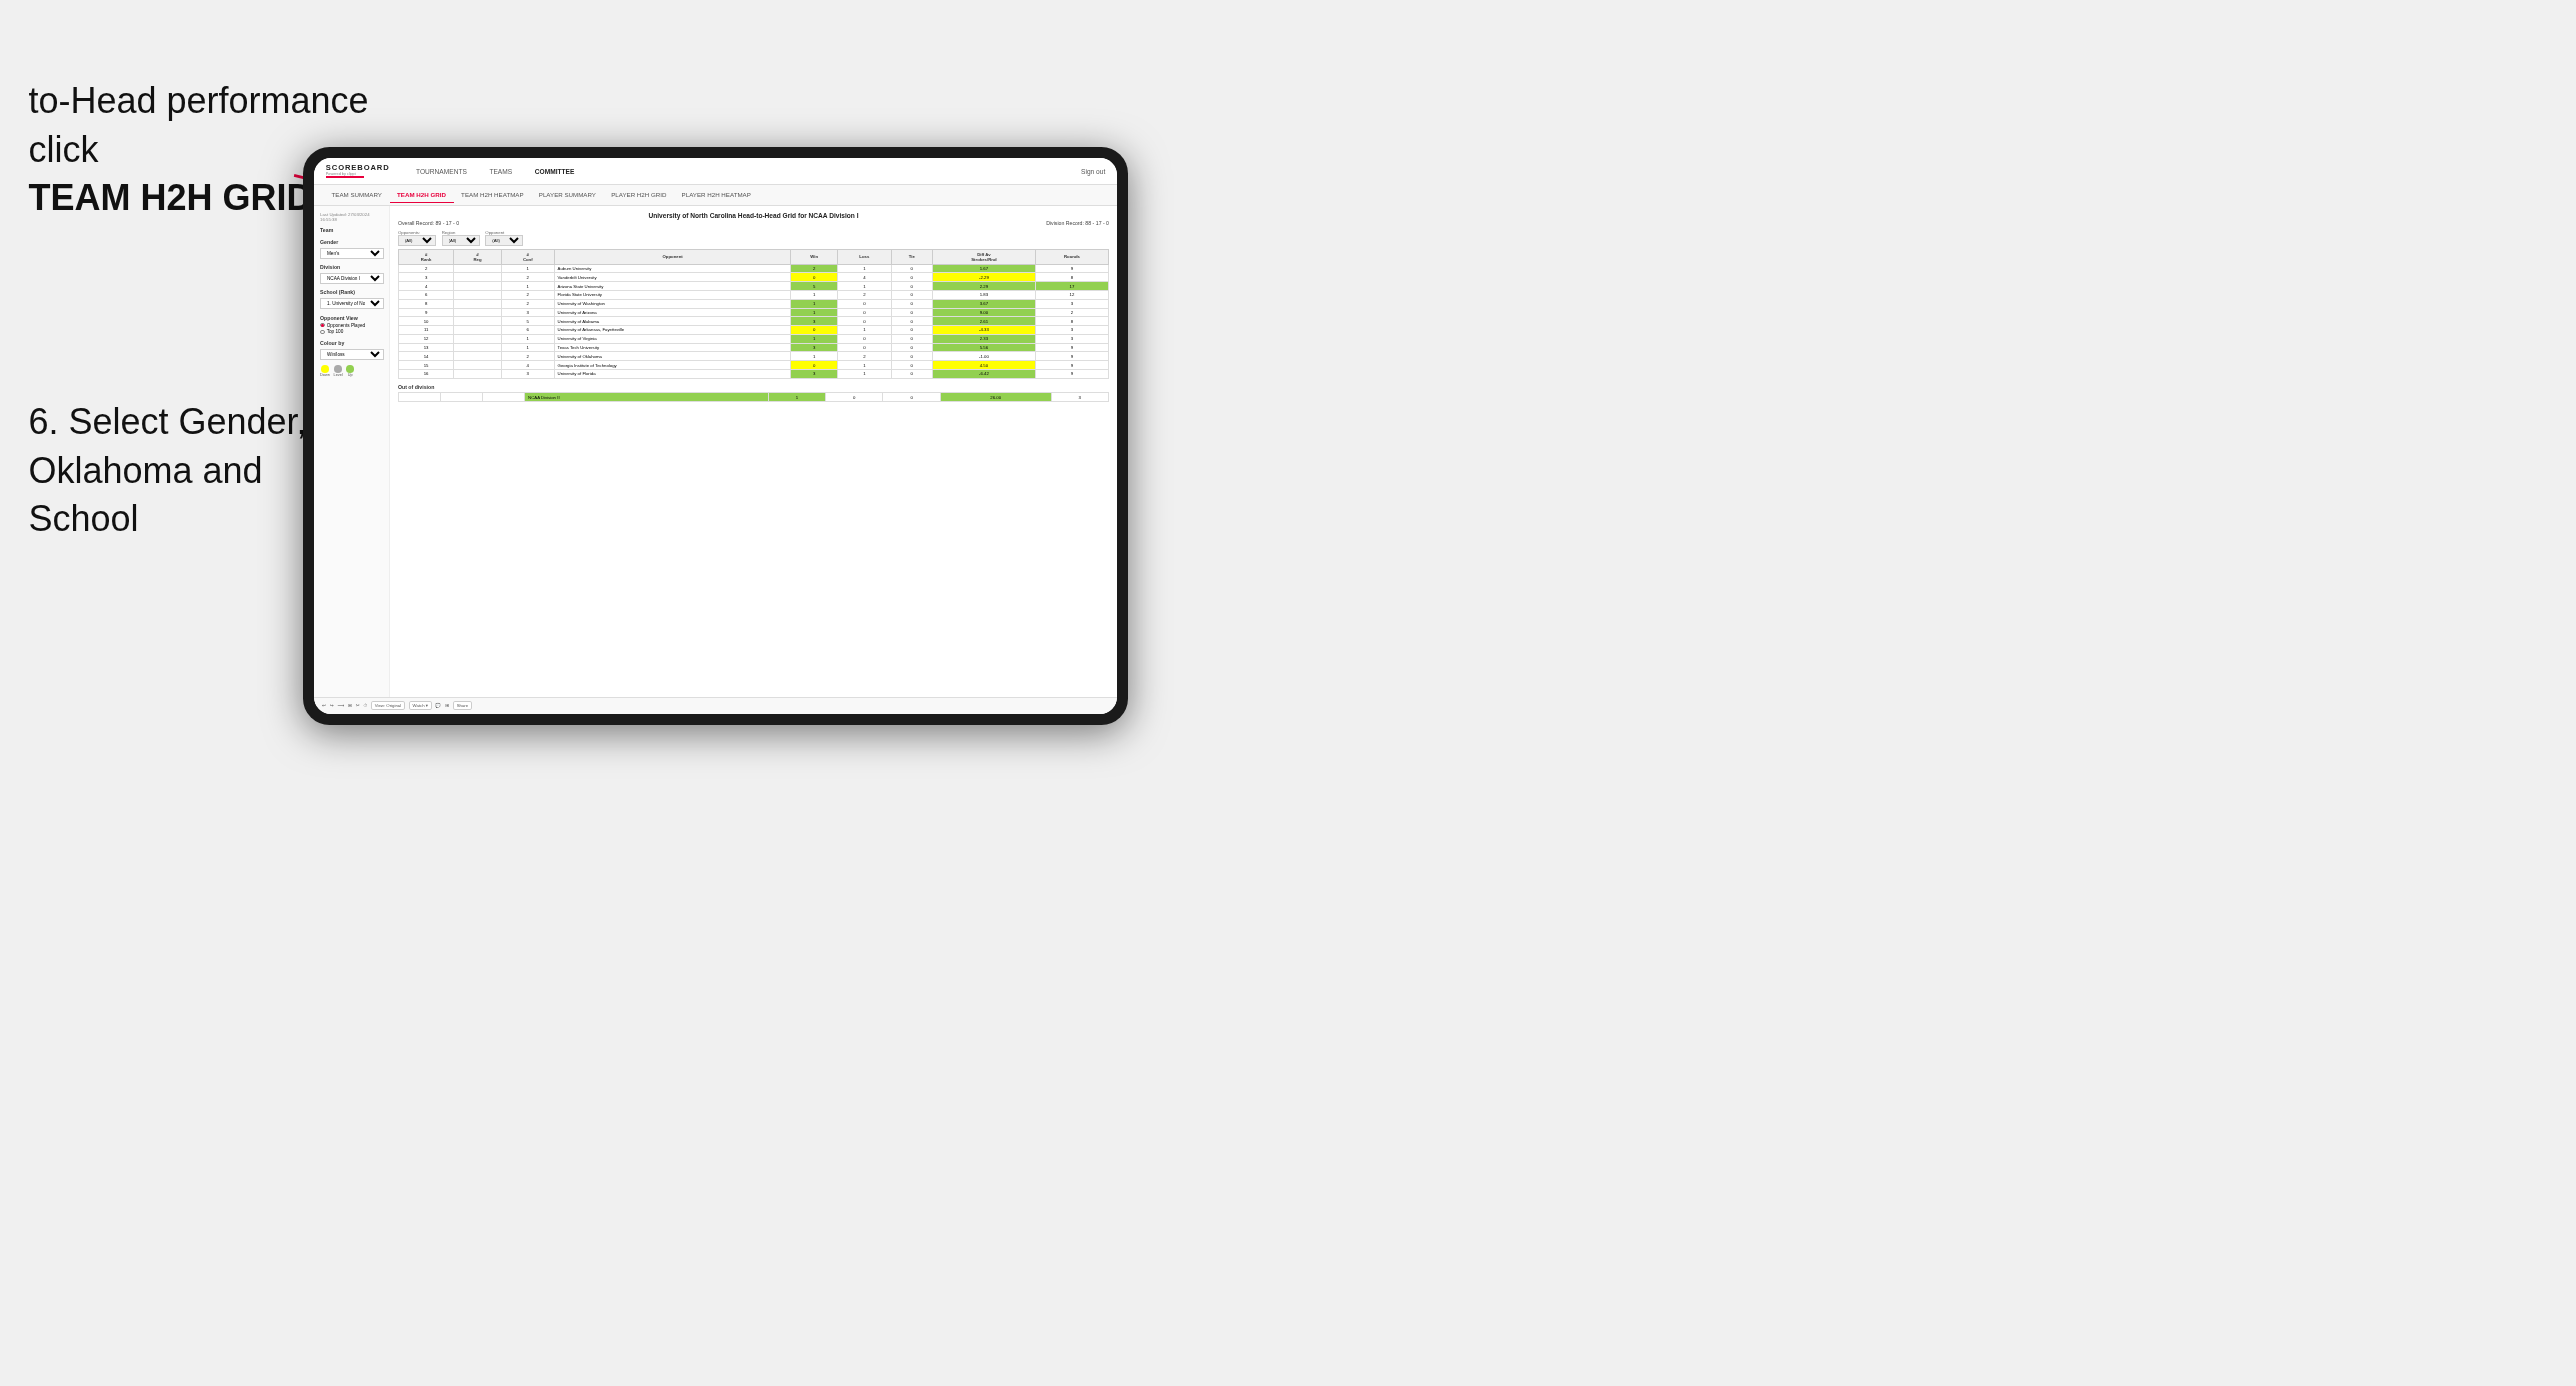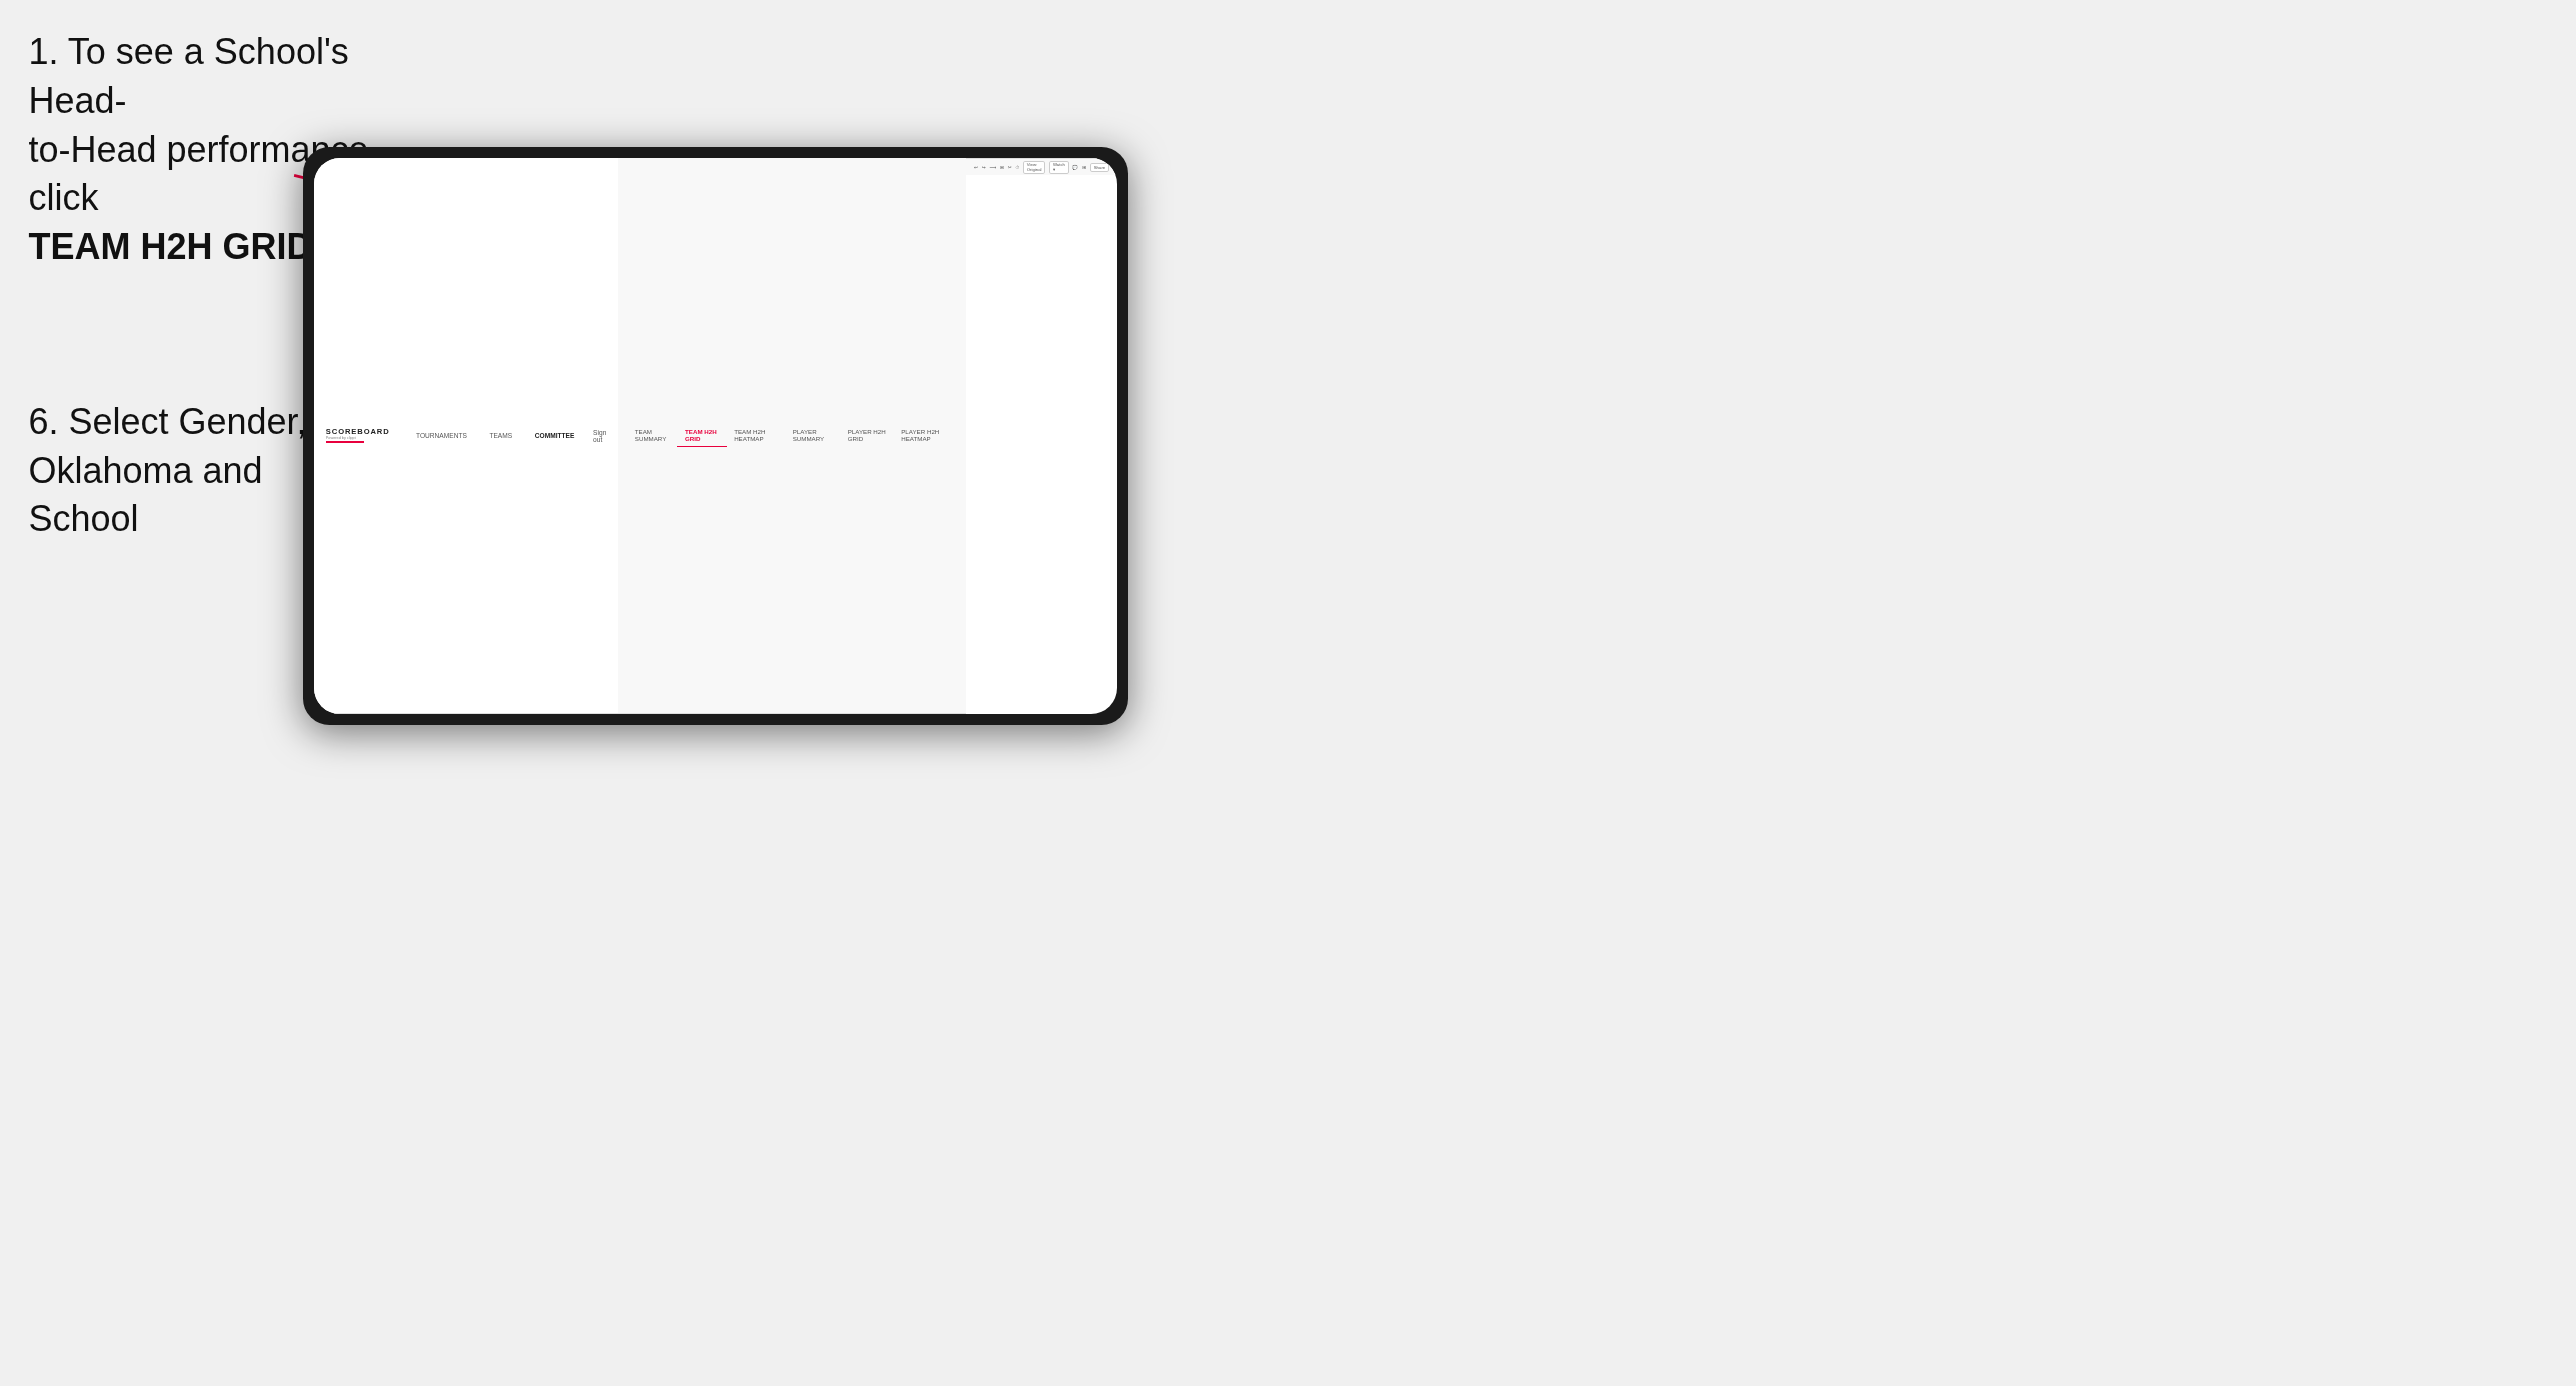--- a/index.html
+++ b/index.html
@@ -44,23 +44,24 @@
       background: #1a1a1a;
       border-radius: 26.5px;
       box-shadow: 0 7.6px 38px rgba(0,0,0,0.5);
       padding: 11.4px;
     }
 
     .tablet-screen {
       width: 100%;
       height: 100%;
       background: #fff;
-      border-radius: 26px;
+      border-radius: 17px;
       overflow: hidden;
       display: flex;
+      flex-direction: column;
     }
 
     
     .nav-bar {
       background: #fff;
       border-bottom: 0.9px solid #ddd;
       padding: 3.8px 11.4px;
       display: flex;
       align-items: center;
       gap: 15px;
@@ -338,21 +339,21 @@
       background: #fff;
       font-size: 4.3px;
       cursor: pointer;
       border-radius: 1.9px;
     }
   </style>
 </head>
 <body>
 
 <div class="annotation" id="ann1">
-  <span>1. To see a School's Head-</span><br>
+  <br>
   <span>to-Head performance click</span><br>
   <strong>TEAM H2H GRID</strong>
 </div>
 
 <div class="annotation" id="ann2">
   <span>6. Select Gender,</span><br>
   <span>Oklahoma and</span><br>
   <span>School</span>
 </div>
 

